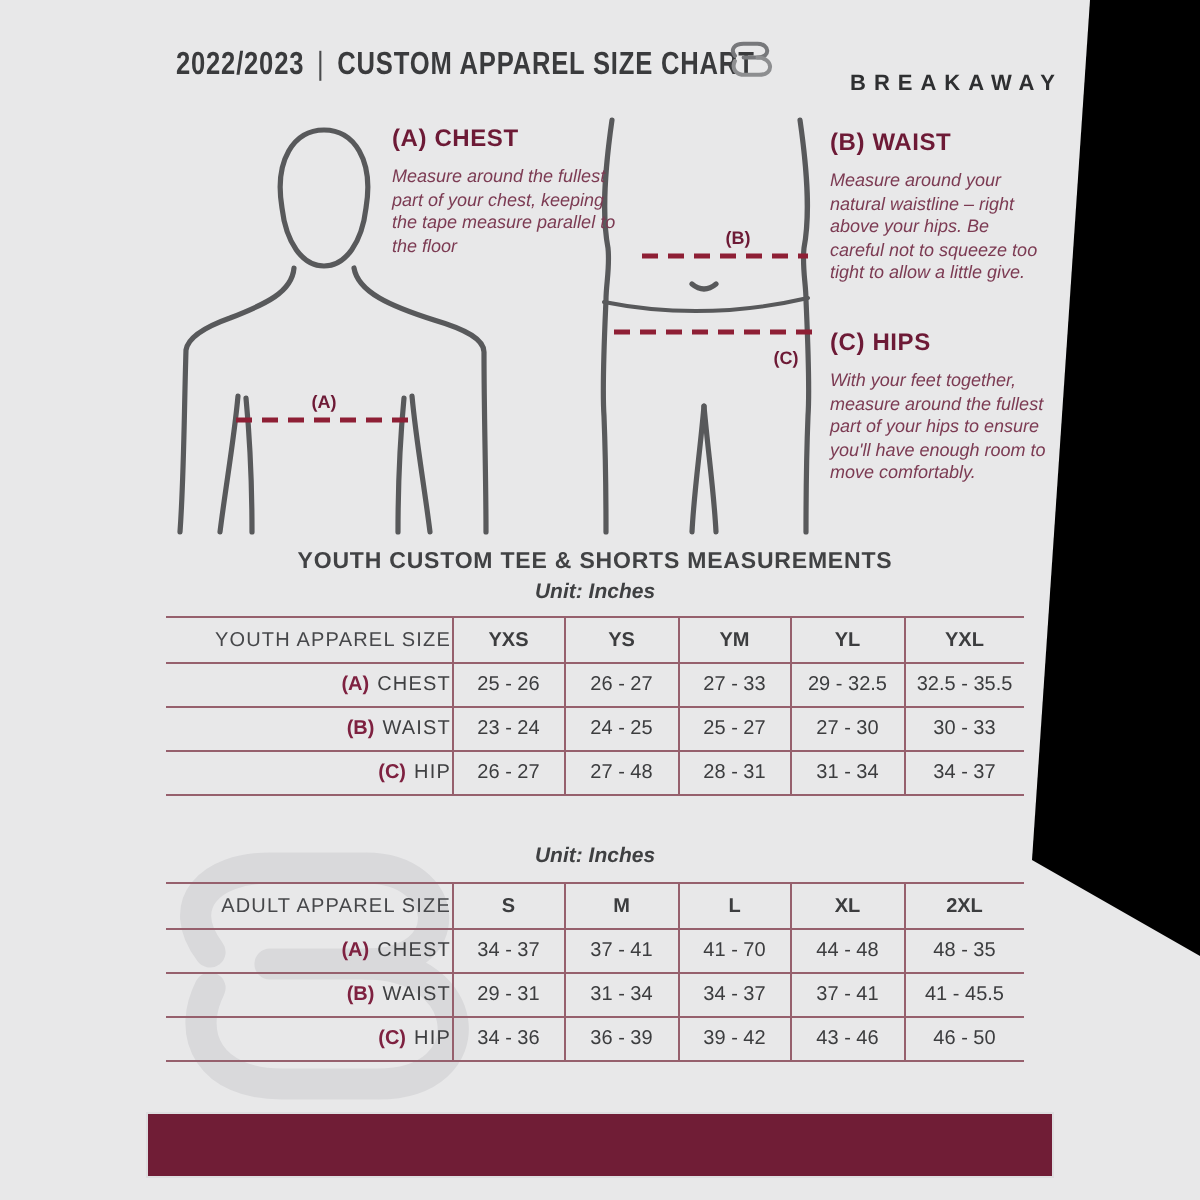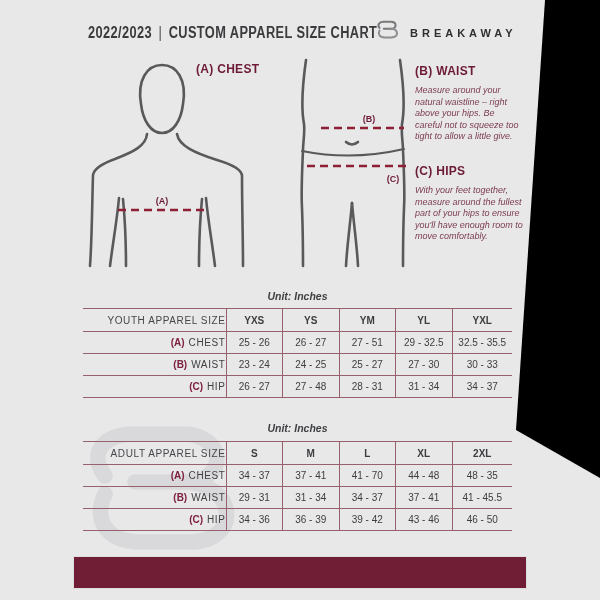--- a/index.html
+++ b/index.html
@@ -5,21 +5,21 @@
   * { margin:0; padding:0; box-sizing:border-box; }
   html,body { width:600px; height:600px; }
   body { font-family:"Liberation Sans", sans-serif; }
   .page { position:relative; width:600px; height:600px; background:#e8e8e9; overflow:hidden; }
 
   
   .hdr-title { position:absolute; left:88px; top:24px; font-size:16px; font-weight:700;
     color:#3a3b3d; letter-spacing:.5px; white-space:nowrap;
     transform:scaleX(.8); transform-origin:left center; }
   .hdr-title .divider { margin:0 8px; font-weight:400; color:#4a4b4d; }
-  .brand { position:absolute; left:376px; top:18px; display:flex; align-items:center; }
+  .brand { position:absolute; left:364px; top:18px; display:flex; align-items:flex-end;gap:27px; }
   .brand-name { margin-left:8px; font-size:11px; font-weight:700; letter-spacing:4px; color:#2e2f31; }
 
   
   .instr { position:absolute; }
   .instr h3 { font-size:12px; font-weight:800; color:#6d1a36; letter-spacing:.3px; margin-bottom:7px; }
   .instr p { font-size:9px; font-style:italic; color:#7c3b53; line-height:11.5px; }
   .instr-a { left:196px; top:62px; width:112px; }
   .instr-b { left:415px; top:64px; width:106px; }
   .instr-c { left:415px; top:164px; width:114px; }
 
@@ -104,30 +104,32 @@
       <path d="M60,145 C62,168 65,188 66,208"></path>
     </g>
     <path d="M29,70 L112,70" stroke="#8e1f35" stroke-width="2.6" stroke-dasharray="8 5"></path>
     <path d="M15,108 L114,108" stroke="#8e1f35" stroke-width="2.6" stroke-dasharray="8 5"></path>
     <text x="77" y="64" text-anchor="middle" font-family="Liberation Sans, sans-serif" font-size="9" font-weight="bold" fill="#6d1a36">(B)</text>
     <text x="101" y="124" text-anchor="middle" font-family="Liberation Sans, sans-serif" font-size="9" font-weight="bold" fill="#6d1a36">(C)</text>
   </svg>
 
   <div class="instr instr-a">
     <h3>(A) CHEST</h3>
+    <p>Measure around the fullest part of your chest, keeping the tape measure parallel to the floor</p>
   </div>
   <div class="instr instr-b">
     <h3>(B) WAIST</h3>
     <p>Measure around your natural waistline – right above your hips. Be careful not to squeeze too tight to allow a little give.</p>
   </div>
   <div class="instr instr-c">
     <h3>(C) HIPS</h3>
     <p>With your feet together, measure around the fullest part of your hips to ensure you'll have enough room to move comfortably.</p>
   </div>
 
+  <div class="section-title yt-title">YOUTH CUSTOM TEE &amp; SHORTS MEASUREMENTS</div>
   <div class="section-unit yt-unit">Unit: Inches</div>
   <table class="size yt-table">
     <colgroup>
         <col class="c0">
         <col class="cv">
         <col class="cv">
         <col class="cv">
         <col class="cv">
         <col class="cl">
       </colgroup>
@@ -137,21 +139,21 @@
       <td class="colhead">YXS</td>
       <td class="colhead">YS</td>
       <td class="colhead">YM</td>
       <td class="colhead">YL</td>
       <td class="colhead">YXL</td>
     </tr>
     <tr>
       <td><span class="pref">(A)</span><span class="rlabel">CHEST</span></td>
       <td>25 - 26</td>
       <td>26 - 27</td>
-      <td>27 - 51</td>
+      <td>27 - 33</td>
       <td>29 - 32.5</td>
       <td>32.5 - 35.5</td>
     </tr>
     <tr>
       <td><span class="pref">(B)</span><span class="rlabel">WAIST</span></td>
       <td>23 - 24</td>
       <td>24 - 25</td>
       <td>25 - 27</td>
       <td>27 - 30</td>
       <td>30 - 33</td>

